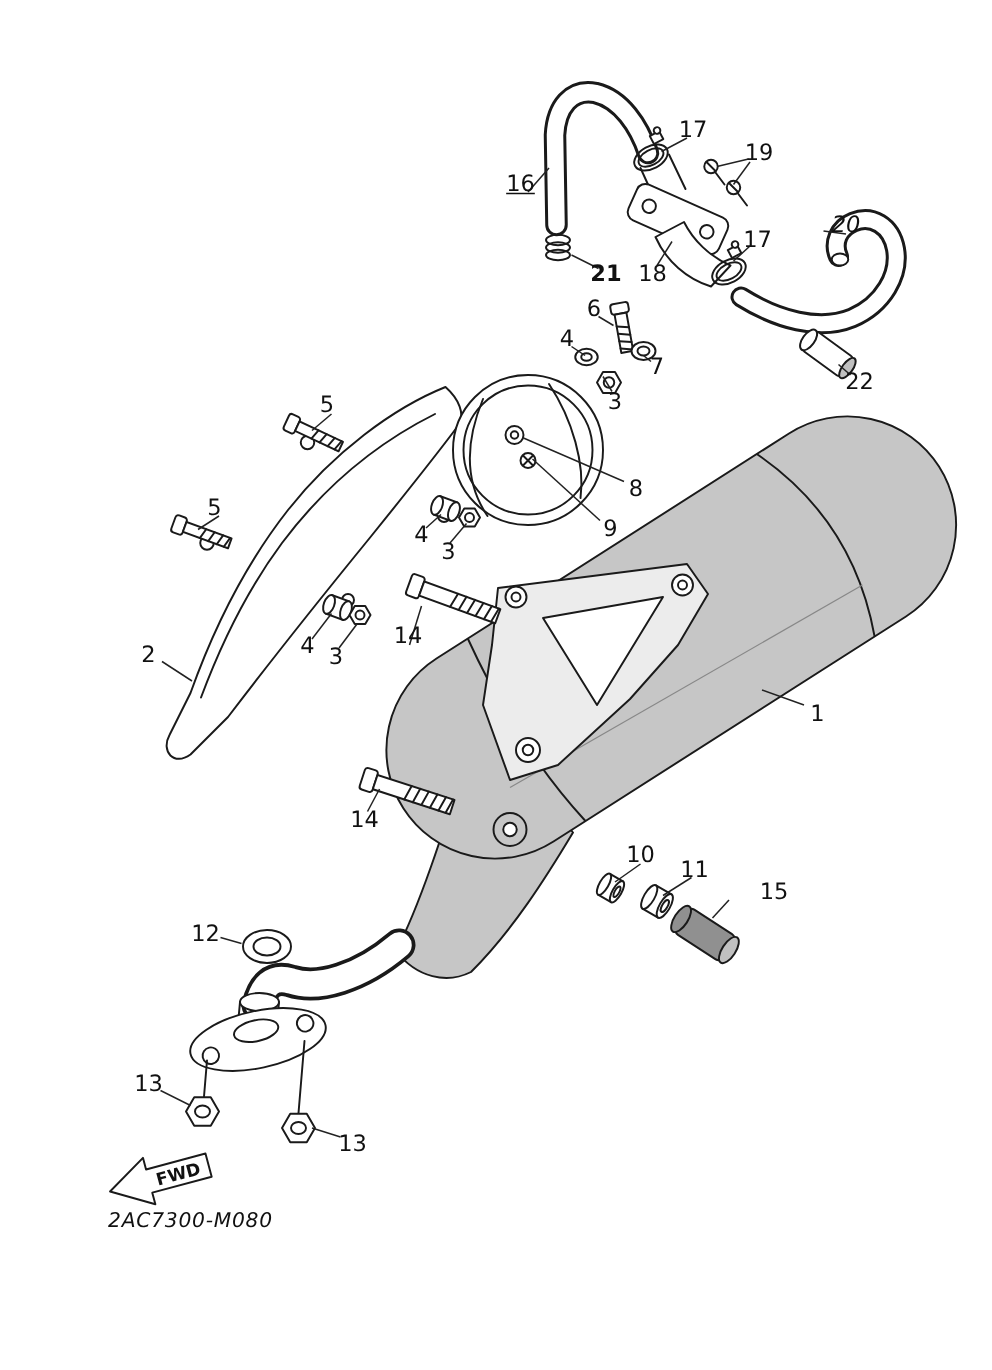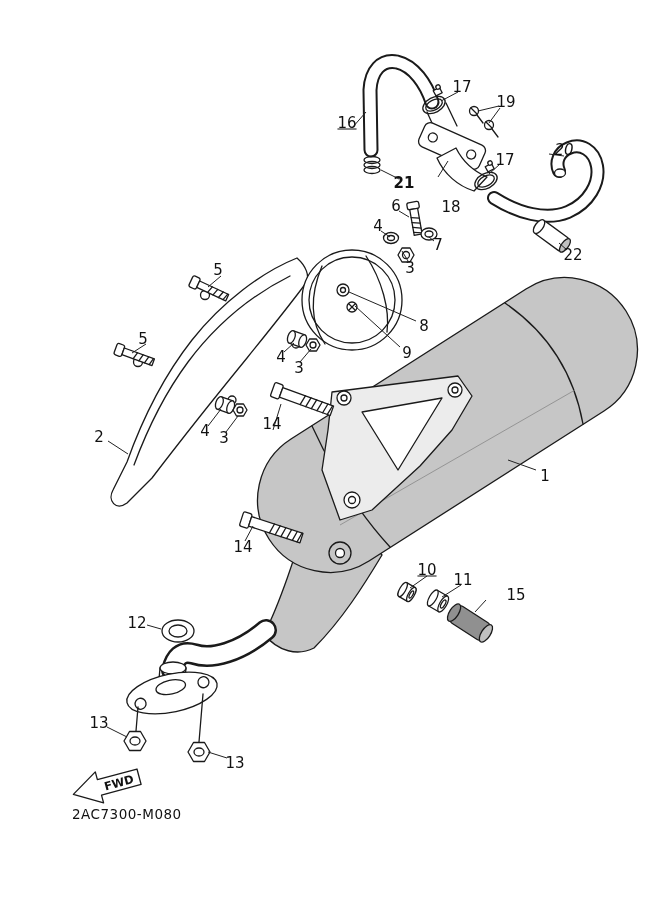--- a/index.html
+++ b/index.html
@@ -22,21 +22,21 @@
   .leader{stroke:#222;stroke-width:1;fill:none;}
   .thin{stroke:#888;stroke-width:0.8;fill:none;}
   .callout{
     position:absolute;
     transform:translate(-50%,-50%);
     font-size:15px;color:#111;line-height:1;
     user-select:none;
   }
   .part-code{
     position:absolute;left:72px;top:806px;
-    font-size:13.5px;color:#111;letter-spacing:0.5px;
+    font-size:13.5px;color:#111;letter-spacing:0.5px;font-style:italic;
   }
   .fwd-text{font-size:11.5px;font-weight:bold;fill:#111;}
 </style>
 </head>
 <body>
 
 <div class="stage">
 
 <svg width="661" height="913" viewBox="0 0 661 913">
 
@@ -309,32 +309,32 @@
       <span class="callout" style="left: 224px; top: 438px;">3</span>
       <span class="callout" style="left: 378px; top: 226px;">4</span>
       <span class="callout" style="left: 281px; top: 357px;">4</span>
       <span class="callout" style="left: 205px; top: 431px;">4</span>
       <span class="callout" style="left: 218px; top: 270px;">5</span>
       <span class="callout" style="left: 143px; top: 339px;">5</span>
       <span class="callout" style="left: 396px; top: 206px;">6</span>
       <span class="callout" style="left: 438px; top: 245px;">7</span>
       <span class="callout" style="left: 424px; top: 326px;">8</span>
       <span class="callout" style="left: 407px; top: 353px;">9</span>
-      <span class="callout" style="left: 427px; top: 570px; text-decoration: underline;">10</span>
+      <span class="callout" style="left: 427px; top: 570px;">10</span>
       <span class="callout" style="left: 463px; top: 580px;">11</span>
       <span class="callout" style="left: 137px; top: 623px;">12</span>
       <span class="callout" style="left: 99px; top: 723px;">13</span>
       <span class="callout" style="left: 235px; top: 763px;">13</span>
       <span class="callout" style="left: 272px; top: 424px;">14</span>
       <span class="callout" style="left: 243px; top: 547px;">14</span>
       <span class="callout" style="left: 516px; top: 595px;">15</span>
       <span class="callout" style="left: 347px; top: 123px; text-decoration: underline;">16</span>
       <span class="callout" style="left: 462px; top: 87px;">17</span>
       <span class="callout" style="left: 505px; top: 160px;">17</span>
-      <span class="callout" style="left: 451px; top: 183px; margin-top: 24px;">18</span>
+      <span class="callout" style="left: 435px; top: 183px;">18</span>
       <span class="callout" style="left: 506px; top: 102px;">19</span>
       <span class="callout" style="left: 564px; top: 150px; font-style: italic;">20</span>
       <span class="callout" style="left: 404px; top: 183px; font-weight: bold;">21</span>
       <span class="callout" style="left: 573px; top: 255px;">22</span>
     </div>
 
   <div class="part-code">2AC7300-M080</div>
 </div>
 
 </body></html>

